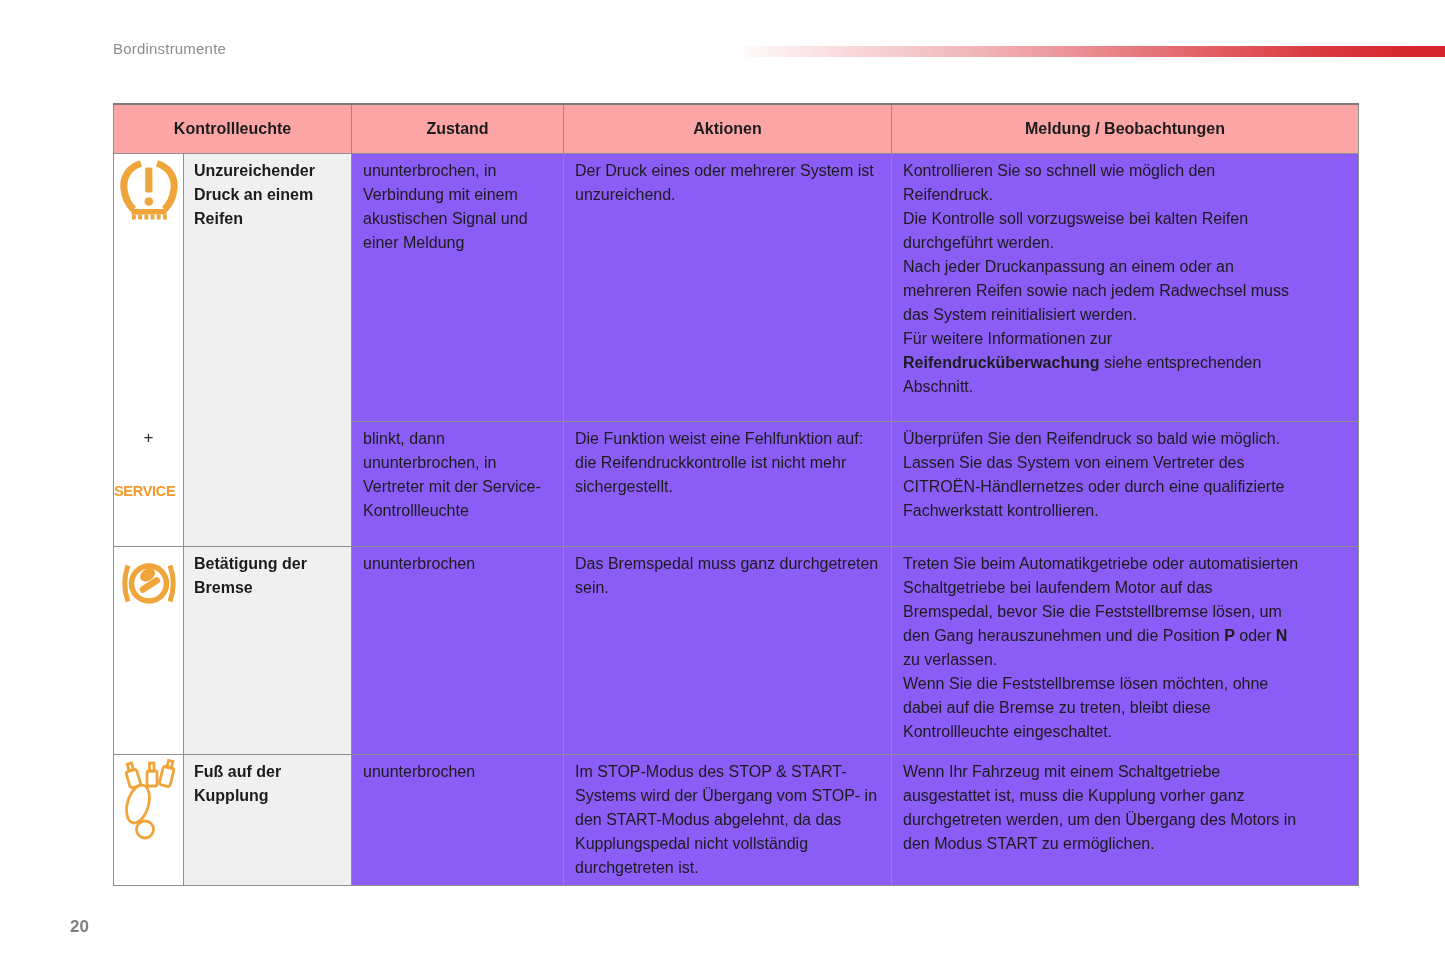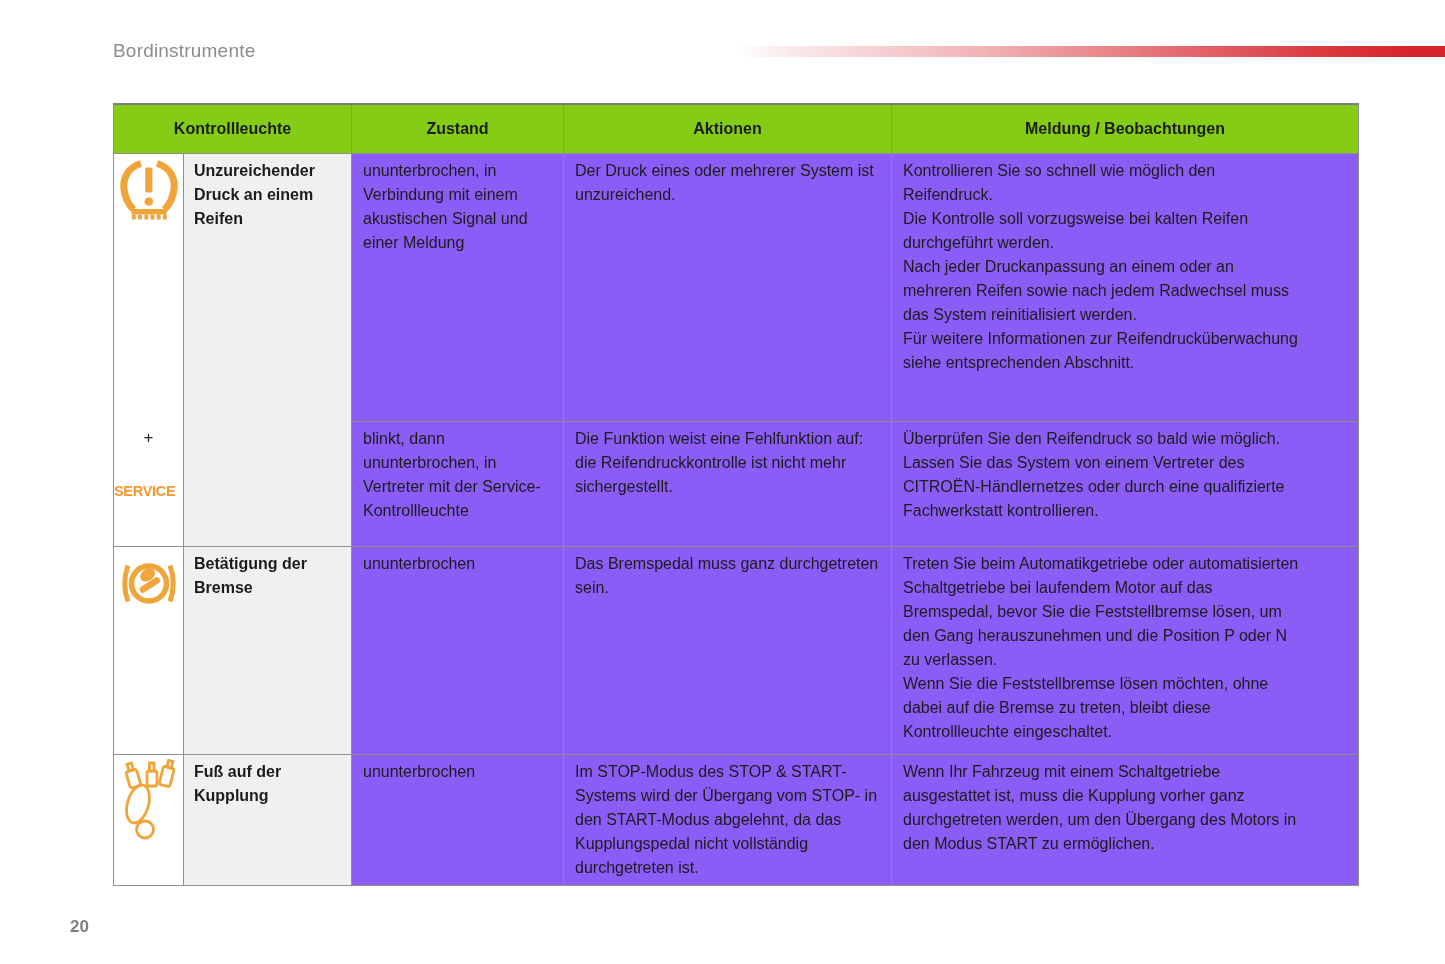--- a/index.html
+++ b/index.html
@@ -4,50 +4,50 @@
 <style>
   * { margin: 0; padding: 0; box-sizing: border-box; }
   html, body { background: #ffffff; }
   body {
     width: 1445px; height: 964px; position: relative; overflow: hidden;
     font-family: "Liberation Sans", "DejaVu Sans", sans-serif;
     color: #1c1c1c;
   }
   .page-header-title {
     position: absolute; left: 113px; top: 40px;
-    font-size: 19px; color: #8c8c8c; letter-spacing: 0.2px;
+    font-size: 15px; color: #8c8c8c; letter-spacing: 0.2px;
   }
   .red-bar {
     position: absolute; top: 46px; right: 0; width: 710px; height: 11px;
     background: linear-gradient(to right,
       rgba(214,37,44,0) 0%, rgba(214,37,44,0.10) 8%,
       rgba(214,37,44,0.35) 35%, rgba(214,37,44,0.65) 60%,
       rgba(214,37,44,0.9) 82%, var(--accent-red, #d6252c) 95%);
   }
   table.kl-table {
     position: absolute; left: 113px; top: 103px;
     width: 1245px; border-collapse: collapse; table-layout: fixed;
     border: 1px solid #8f8f8f; border-top: 2px solid #7c7c7c;
   }
   .kl-table th, .kl-table td {
     border: 1px solid #8f8f8f; vertical-align: top;
     font-size: 16px; line-height: 24px;
   }
   .kl-table th {
-    background: #84cc16; font-weight: bold; text-align: center;
+    background: #fca5a5; font-weight: bold; text-align: center;
     vertical-align: middle; font-size: 16px;
   }
   td.icon-cell { text-align: center; position: relative; background: #ffffff; }
   td.label-cell {
     background: #f0f0f0; font-weight: bold; padding: 5px 10px 5px 10px;
   }
   td.content-cell { padding: 5px 11px 5px 11px; background: #8b5cf6; }
   .aktionen-box { max-width: 402px; }
   .para { display: block; }
-  .b { font-weight: normal; }
+  .b { font-weight: bold; }
   .tpms-icon { margin-top: 5px; }
   .brake-icon { margin-top: 8px; }
   .clutch-icon { margin-top: 4px; }
   .plus-sign {
     position: absolute; top: 276px; left: 0; width: 100%;
     text-align: center; font-size: 17px; color: #2a2a2a; line-height: 16px;
   }
   .service-label {
     position: absolute; top: 327px; left: 0; width: 100%;
     text-align: left; font-size: 14.5px; font-weight: bold;

